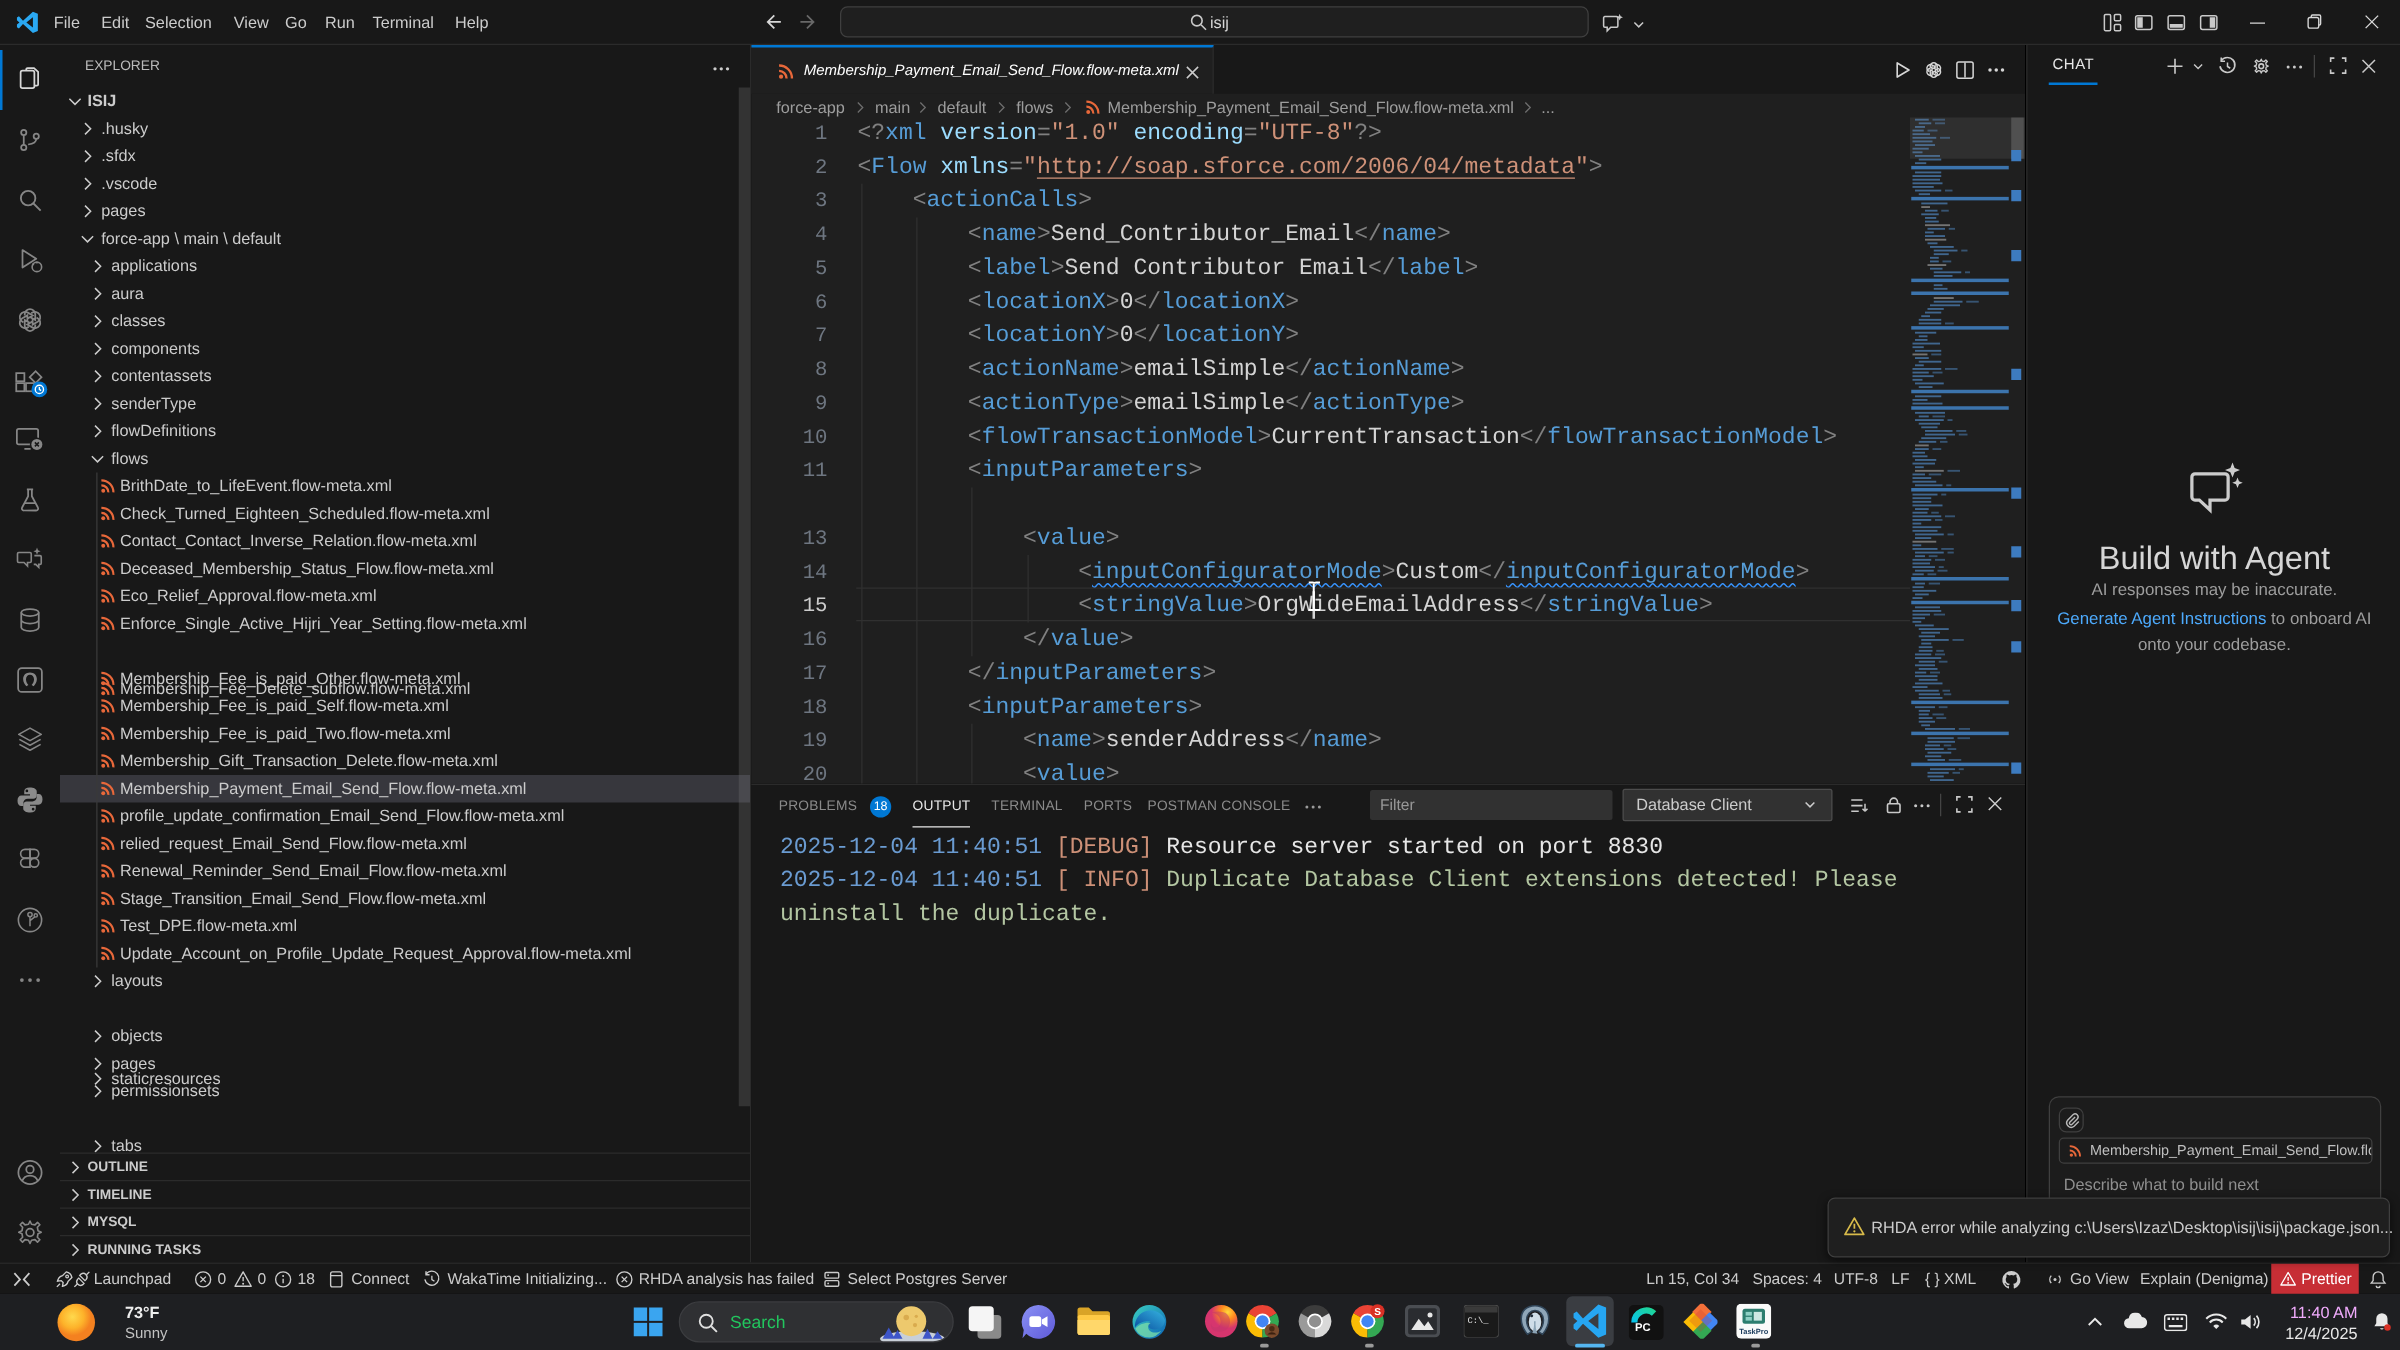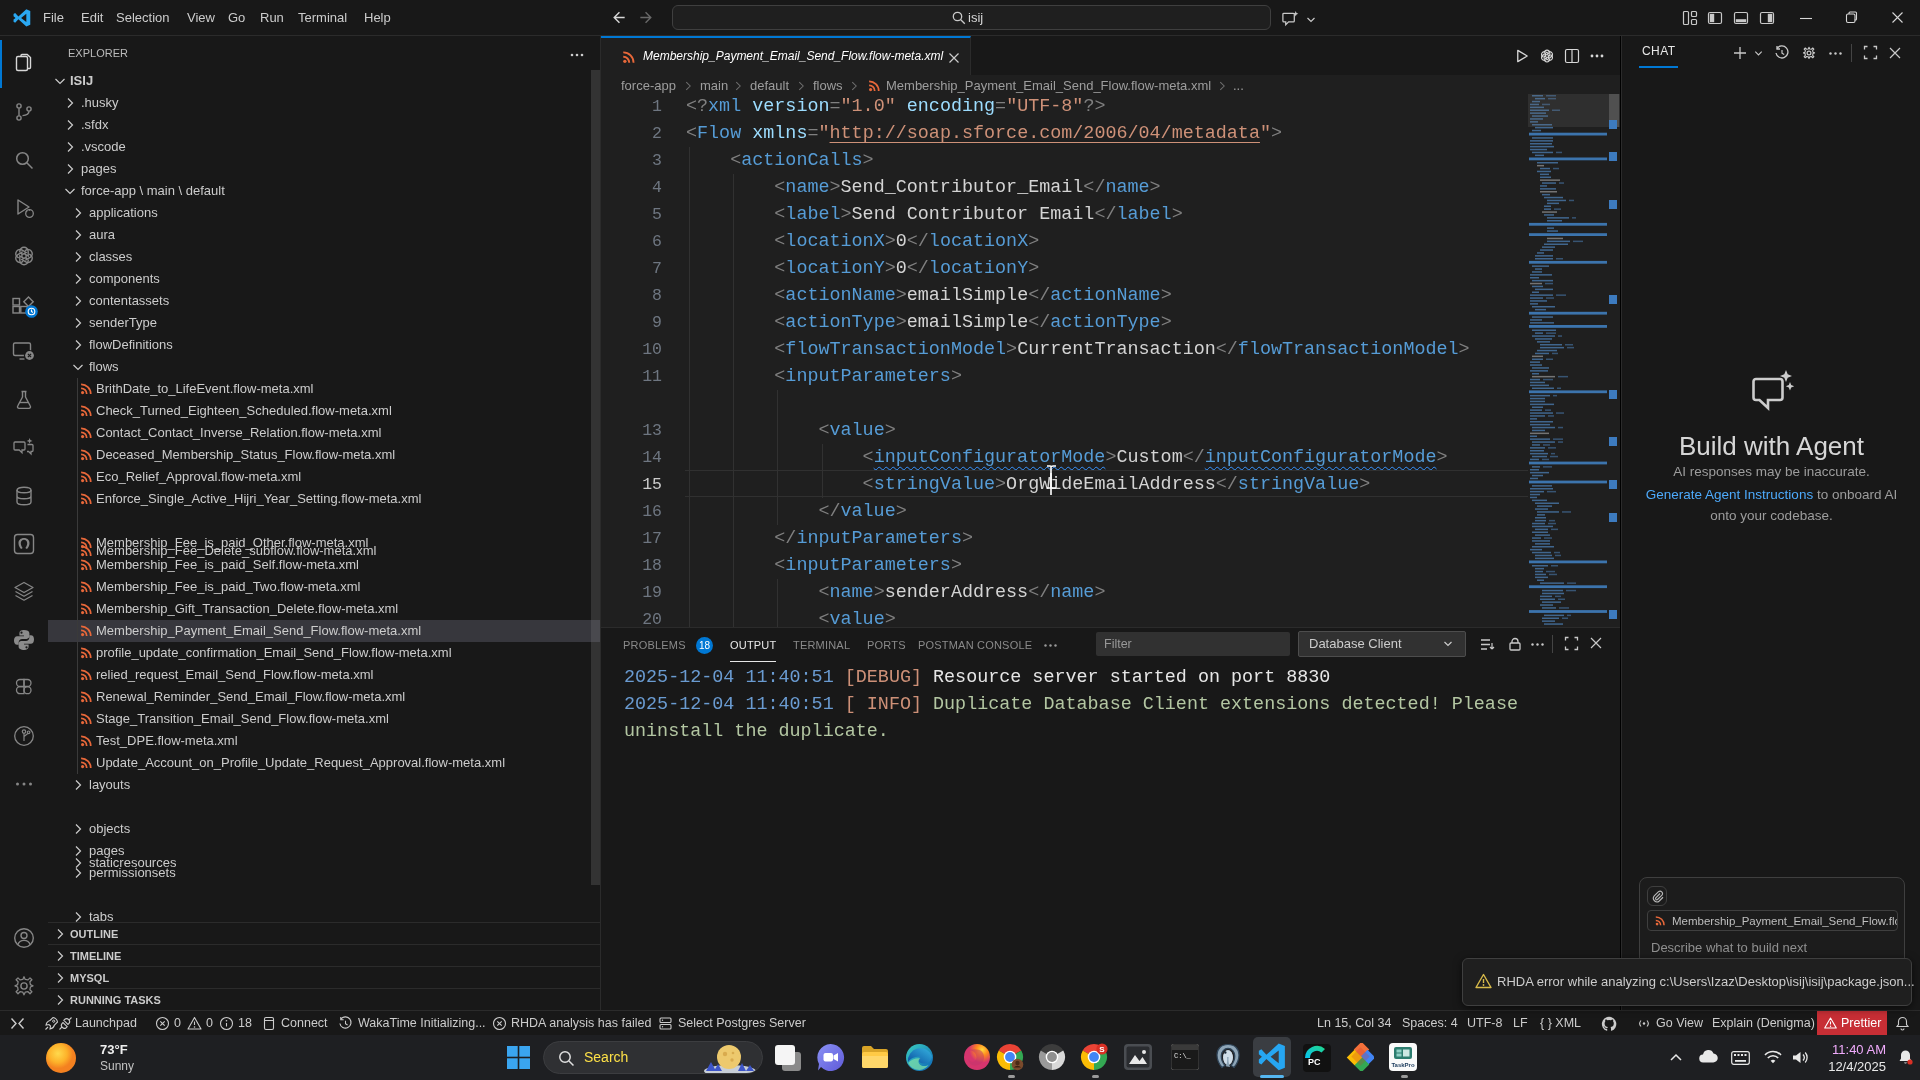--- a/index.html
+++ b/index.html
@@ -1114,21 +1114,21 @@
         <rect x="13.3" y="1" width="10.7" height="10.7"></rect>
         <rect x="1" y="13.3" width="10.7" height="10.7"></rect>
         <rect x="13.3" y="13.3" width="10.7" height="10.7"></rect>
       </g>
     </svg>
     <div class="abs" style="left:543px;top:1041px;width:220px;height:33px;background:#2f3033;border:1px solid #3c3d40;border-radius:17px;overflow:hidden;">
       <svg class="abs" style="left:14px;top:8px" width="17" height="17" viewBox="0 0 17 17">
         <circle cx="7" cy="7" r="5.2" fill="none" stroke="#e0e0e0" stroke-width="1.5"></circle>
         <path d="M11 11 L15.5 15.5" stroke="#e0e0e0" stroke-width="1.5"></path>
       </svg>
-      <div class="abs" style="left:40px;top:7px;font-size:14px;color:#fde047">Search</div>
+      <div class="abs" style="left:40px;top:7px;font-size:14px;color:#22c55e">Search</div>
       <svg class="abs" style="left:152px;top:0px" width="68px" height="33" viewBox="0 0 68 33">
         <ellipse cx="34" cy="29" rx="26" ry="6" fill="#c8cfd8"></ellipse>
         <circle cx="33" cy="15" r="12" fill="#edc96d"></circle>
         <circle cx="29" cy="12" r="2.2" fill="#d9ab4e"></circle>
         <circle cx="36" cy="18" r="1.7" fill="#d9ab4e"></circle>
         <circle cx="37" cy="11" r="1.3" fill="#d9ab4e"></circle>
         <path d="M10 29 l5-9 5 9 z M18 29 l4-7 4 7 z" fill="#3d55c9"></path>
         <path d="M42 29 l4-8 4 8 z M50 29 l4-6 4 6 z" fill="#3d55c9"></path>
       </svg>
     </div>

